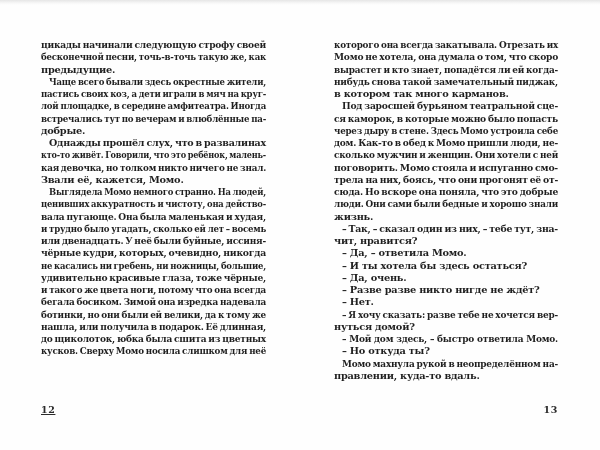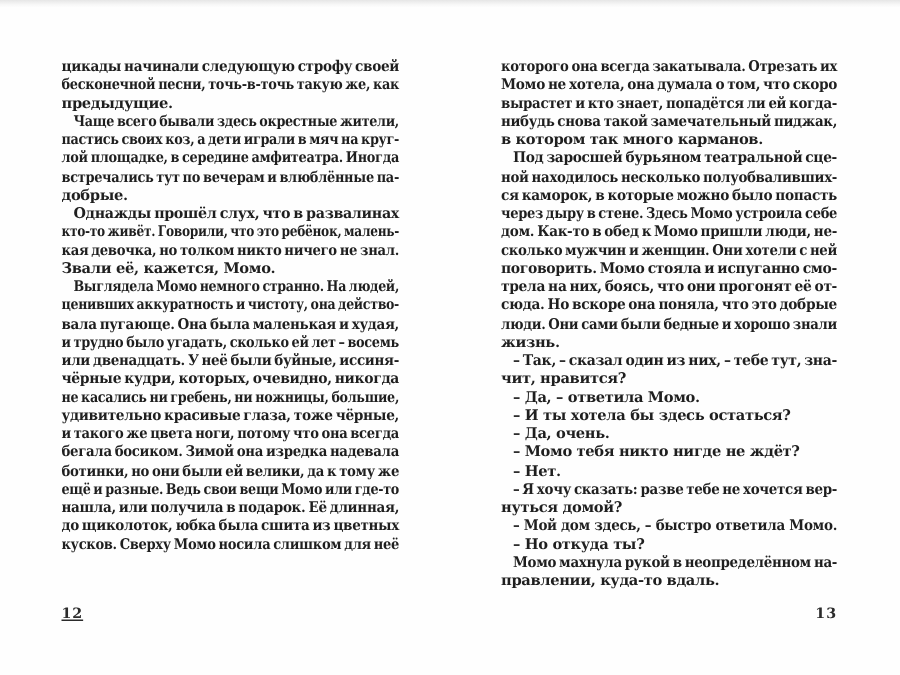--- a/index.html
+++ b/index.html
@@ -78,48 +78,46 @@
       <div class="line"><span class="ltxt" style="word-spacing: -1px; transform-origin: 0px 50%; transform: scaleX(0.8551);">ценивших аккуратность и чистоту, она действо-</span></div>
       <div class="line"><span class="ltxt" style="word-spacing: -1px; transform-origin: 0px 50%; transform: scaleX(0.923);">вала пугающе. Она была маленькая и худая,</span></div>
       <div class="line"><span class="ltxt" style="word-spacing: -1px; transform-origin: 0px 50%; transform: scaleX(0.8756);">и трудно было угадать, сколько ей лет – восемь</span></div>
       <div class="line"><span class="ltxt" style="word-spacing: -1px; transform-origin: 0px 50%; transform: scaleX(0.9202);">или двенадцать. У неё были буйные, иссиня-</span></div>
       <div class="line"><span class="ltxt" style="word-spacing: -1px; transform-origin: 0px 50%; transform: scaleX(0.9484);">чёрные кудри, которых, очевидно, никогда</span></div>
       <div class="line"><span class="ltxt" style="word-spacing: -1px; transform-origin: 0px 50%; transform: scaleX(0.8656);">не касались ни гребень, ни ножницы, большие,</span></div>
       <div class="line"><span class="ltxt" style="word-spacing: -1px; transform-origin: 0px 50%; transform: scaleX(0.9351);">удивительно красивые глаза, тоже чёрные,</span></div>
       <div class="line"><span class="ltxt" style="word-spacing: -1px; transform-origin: 0px 50%; transform: scaleX(0.8932);">и такого же цвета ноги, потому что она всегда</span></div>
       <div class="line"><span class="ltxt" style="word-spacing: -1px; transform-origin: 0px 50%; transform: scaleX(0.9083);">бегала босиком. Зимой она изредка надевала</span></div>
       <div class="line"><span class="ltxt" style="word-spacing: -1px; transform-origin: 0px 50%; transform: scaleX(0.903);">ботинки, но они были ей велики, да к тому же</span></div>
-      <div class="line"><span class="ltxt" style="word-spacing: -1px; transform-origin: 0px 50%; transform: scaleX(0.8681);">ещё и разные. Ведь свои вещи Момо или где-то</span></div>
       <div class="line"><span class="ltxt" style="word-spacing: -1px; transform-origin: 0px 50%; transform: scaleX(0.9233);">нашла, или получила в подарок. Её длинная,</span></div>
       <div class="line"><span class="ltxt" style="word-spacing: -1px; transform-origin: 0px 50%; transform: scaleX(0.922);">до щиколоток, юбка была сшита из цветных</span></div>
       <div class="line"><span class="ltxt" style="word-spacing: -1px; transform-origin: 0px 50%; transform: scaleX(0.8906);">кусков. Сверху Момо носила слишком для неё</span></div>
     </div>
   <div id="right-col" class="page-col">
       <div class="line"><span class="ltxt" style="word-spacing: -1px; transform-origin: 0px 50%; transform: scaleX(0.8988);">которого она всегда закатывала. Отрезать их</span></div>
       <div class="line"><span class="ltxt" style="word-spacing: -1px; transform-origin: 0px 50%; transform: scaleX(0.9315);">Момо не хотела, она думала о том, что скоро</span></div>
       <div class="line"><span class="ltxt" style="word-spacing: -1px; transform-origin: 0px 50%; transform: scaleX(0.9107);">вырастет и кто знает, попадётся ли ей когда-</span></div>
       <div class="line"><span class="ltxt" style="word-spacing: -1px; transform-origin: 0px 50%; transform: scaleX(0.9148);">нибудь снова такой замечательный пиджак,</span></div>
       <div class="line"><span class="ltxt">в котором так много карманов.</span></div>
       <div class="line indent"><span class="ltxt" style="word-spacing: -1px; transform-origin: 0px 50%; transform: scaleX(0.9385);">Под заросшей бурьяном театральной сце-</span></div>
-      <div class="line"><span class="ltxt" style="word-spacing: -1px; transform-origin: 0px 50%; transform: scaleX(0.911);">ной находилось несколько полуобваливших-</span></div>
       <div class="line"><span class="ltxt" style="word-spacing: -1px; transform-origin: 0px 50%; transform: scaleX(0.9322);">ся каморок, в которые можно было попасть</span></div>
       <div class="line"><span class="ltxt" style="word-spacing: -1px; transform-origin: 0px 50%; transform: scaleX(0.8888);">через дыру в стене. Здесь Момо устроила себе</span></div>
       <div class="line"><span class="ltxt" style="word-spacing: -1px; transform-origin: 0px 50%; transform: scaleX(0.9235);">дом. Как-то в обед к Момо пришли люди, не-</span></div>
       <div class="line"><span class="ltxt" style="word-spacing: -1px; transform-origin: 0px 50%; transform: scaleX(0.9064);">сколько мужчин и женщин. Они хотели с ней</span></div>
       <div class="line"><span class="ltxt" style="word-spacing: -1px; transform-origin: 0px 50%; transform: scaleX(0.9507);">поговорить. Момо стояла и испуганно смо-</span></div>
       <div class="line"><span class="ltxt" style="word-spacing: -1px; transform-origin: 0px 50%; transform: scaleX(0.9424);">трела на них, боясь, что они прогонят её от-</span></div>
       <div class="line"><span class="ltxt" style="word-spacing: -1px; transform-origin: 0px 50%; transform: scaleX(0.9348);">сюда. Но вскоре она поняла, что это добрые</span></div>
       <div class="line"><span class="ltxt" style="word-spacing: -1px; transform-origin: 0px 50%; transform: scaleX(0.8998);">люди. Они сами были бедные и хорошо знали</span></div>
       <div class="line"><span class="ltxt">жизнь.</span></div>
       <div class="line indent"><span class="ltxt" style="word-spacing: -1px; transform-origin: 0px 50%; transform: scaleX(0.9557);">– Так, – сказал один из них, – тебе тут, зна-</span></div>
       <div class="line"><span class="ltxt">чит, нравится?</span></div>
       <div class="line indent"><span class="ltxt">– Да, – ответила Момо.</span></div>
       <div class="line indent"><span class="ltxt">– И ты хотела бы здесь остаться?</span></div>
       <div class="line indent"><span class="ltxt">– Да, очень.</span></div>
-      <div class="line indent"><span class="ltxt">– Момо тебя никто нигде не ждёт?</span></div>
+      <div class="line indent"><span class="ltxt">– Разве разве никто нигде не ждёт?</span></div>
       <div class="line indent"><span class="ltxt">– Нет.</span></div>
       <div class="line indent"><span class="ltxt" style="word-spacing: -1px; transform-origin: 0px 50%; transform: scaleX(0.9154);">– Я хочу сказать: разве тебе не хочется вер-</span></div>
       <div class="line"><span class="ltxt">нуться домой?</span></div>
       <div class="line indent"><span class="ltxt" style="transform-origin: 0px 50%; transform: scaleX(0.92);">– Мой дом здесь, – быстро ответила Момо.</span></div>
       <div class="line indent"><span class="ltxt">– Но откуда ты?</span></div>
       <div class="line indent"><span class="ltxt" style="word-spacing: -1px; transform-origin: 0px 50%; transform: scaleX(0.9153);">Момо махнула рукой в неопределённом на-</span></div>
       <div class="line"><span class="ltxt">правлении, куда-то вдаль.</span></div>
     </div>
 
   <div id="page-num-left" class="page-num">12</div>

